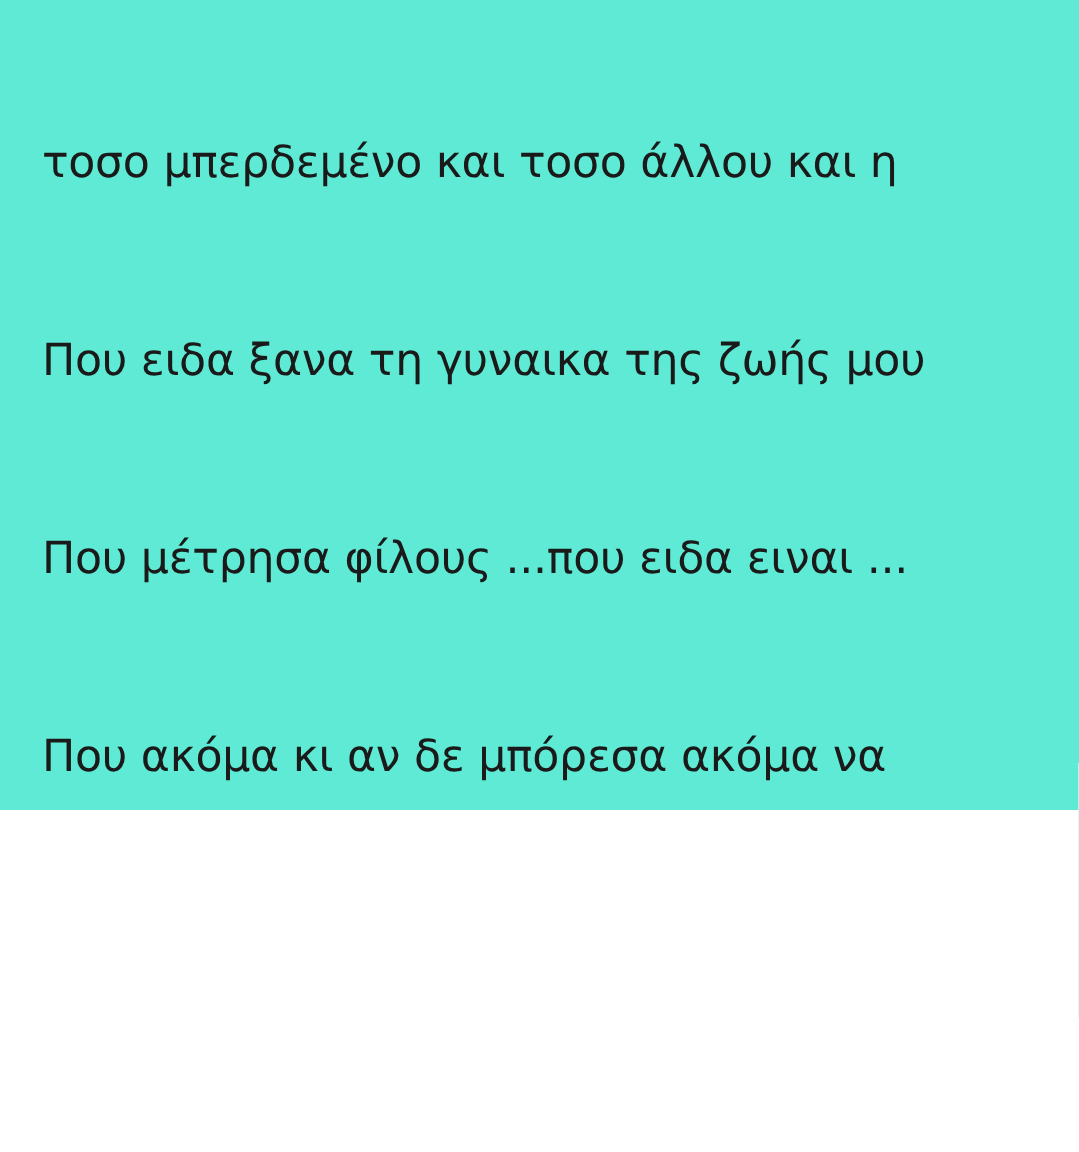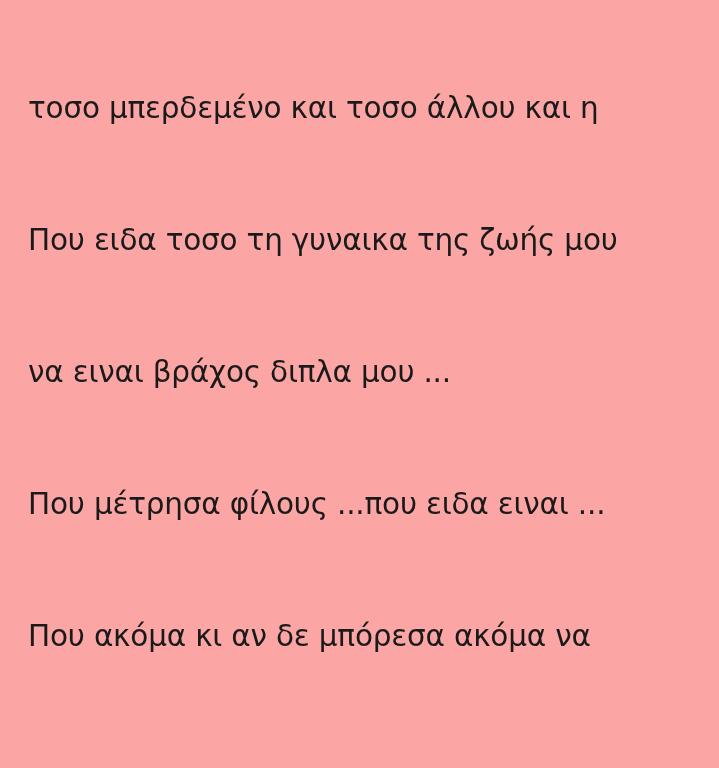--- a/index.html
+++ b/index.html
@@ -9,22 +9,22 @@
   }
   body {
     width: 719px;
     height: 768px;
     overflow: hidden;
     font-family: "DejaVu Sans", sans-serif;
   }
   #page {
     position: relative;
     width: 719px;
-    height: 768px;
-    background: #fca5a5;
+    height: 540px;
+    background: #5eead4;
     overflow: hidden;
   }
   #post-text {
     position: absolute;
     left: 28px;
     top: -2px;
     width: 672px;
     color: #1a1a1a;
     font-family: "DejaVu Sans", sans-serif;
     font-size: 29.5px;
@@ -38,22 +38,21 @@
     display: block;
     white-space: pre-wrap;
   }
 </style>
 </head>
 <body>
 
 <div id="page">
   <div id="post-text">
     <span class="line">τοσο μπερδεμένο και τοσο άλλου και η</span>
-    <span class="line">Που ειδα τοσο τη γυναικα της ζωής μου</span>
-    <span class="line">να ειναι βράχος διπλα μου ...</span>
+    <span class="line">Που ειδα ξανα τη γυναικα της ζωής μου</span>
     <span class="line">Που μέτρησα φίλους ...που ειδα ειναι ...</span>
     <span class="line">Που ακόμα κι αν δε μπόρεσα ακόμα να</span>
     
     
     
     
     
     
     
     

